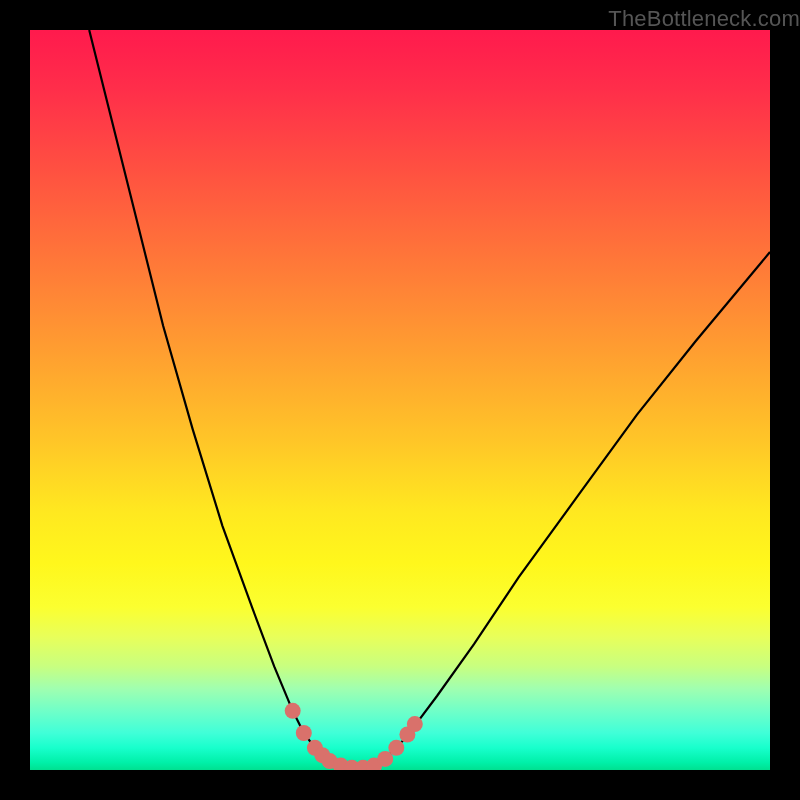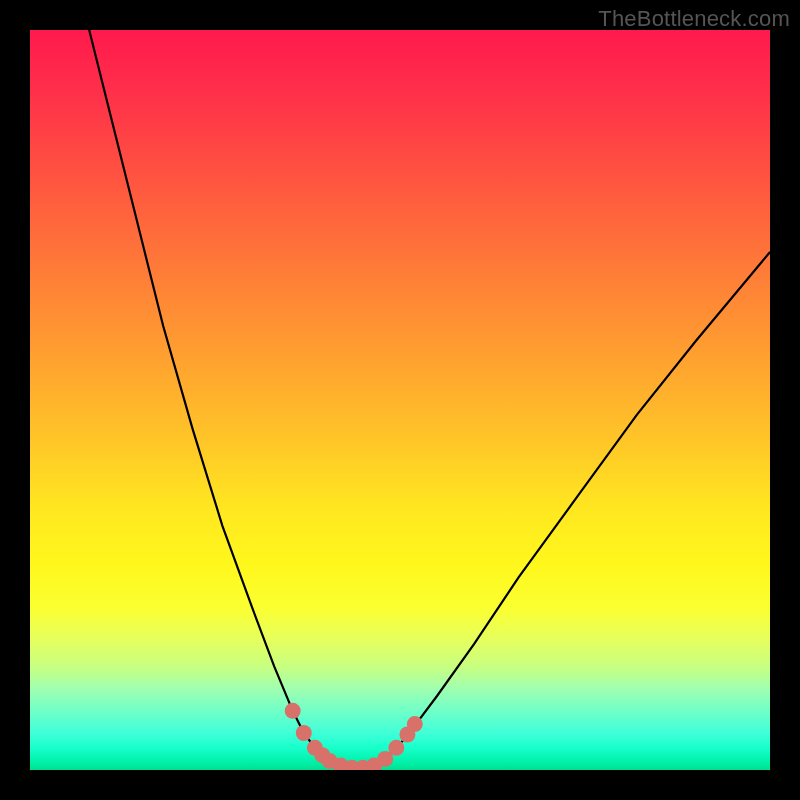--- a/index.html
+++ b/index.html
@@ -6,21 +6,21 @@
   body {
     width: 800px;
     height: 800px;
     background: #000;
     position: relative;
     font-family: Arial, sans-serif;
   }
   .watermark {
     position: absolute;
     top: 6px;
-    right: 10px;
+    right: 0;
     color: #555;
     font-size: 22px;
     font-weight: 500;
     letter-spacing: 0.2px;
     z-index: 10;
   }
   .plot-area {
     position: absolute;
     left: 30px;
     top: 30px;

